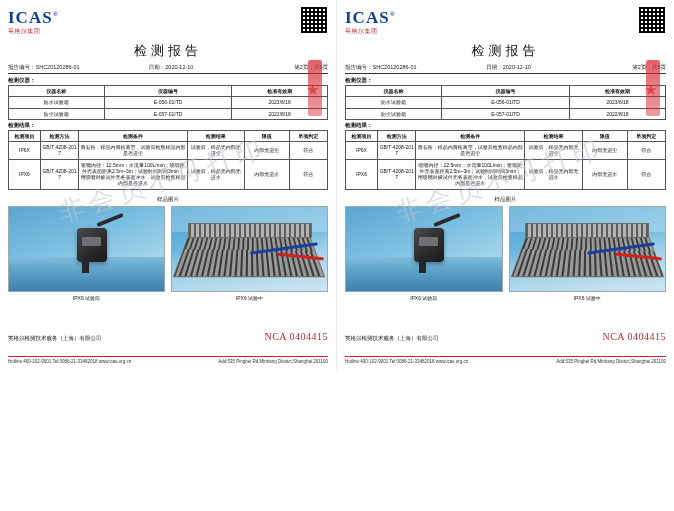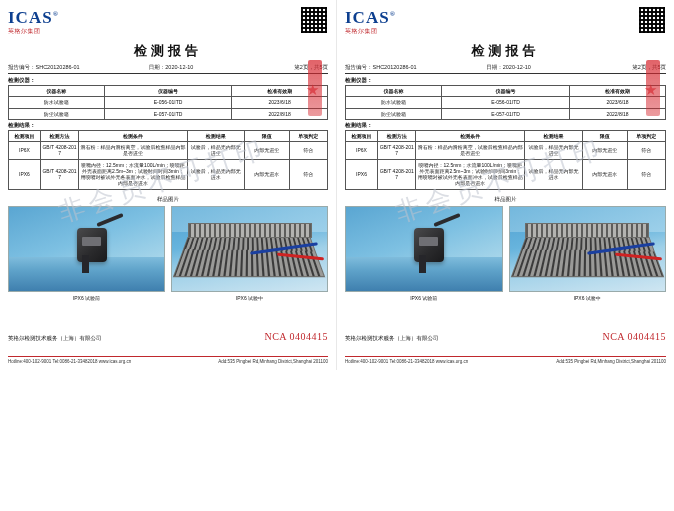--- a/index.html
+++ b/index.html
@@ -34,21 +34,21 @@
     width: 28px; height: 28px;
     background:
       repeating-linear-gradient(0deg, #111 0 2px, #fff 2px 4px),
       repeating-linear-gradient(90deg, #111 0 2px, #fff 2px 4px);
     background-blend-mode: multiply;
     border: 1px solid #fff;
   }
   .title {
     text-align:center;
     font-family:"Liberation Serif", serif;
-    font-size: 13px; font-weight:bold; letter-spacing: 4px;
+    font-size: 13px; font-weight:normal; letter-spacing: 4px;
     color:#111; margin: 2px 0 4px 0;
   }
   .meta {
     display:flex; font-size:5.5px; color:#222;
     border-bottom:1px solid #333; padding-bottom:2px; margin-bottom:3px;
   }
   .meta .m1 { width: 44%; }
   .meta .m2 { width: 33%; }
   .meta .m3 { width: 23%; text-align:right; }
 

